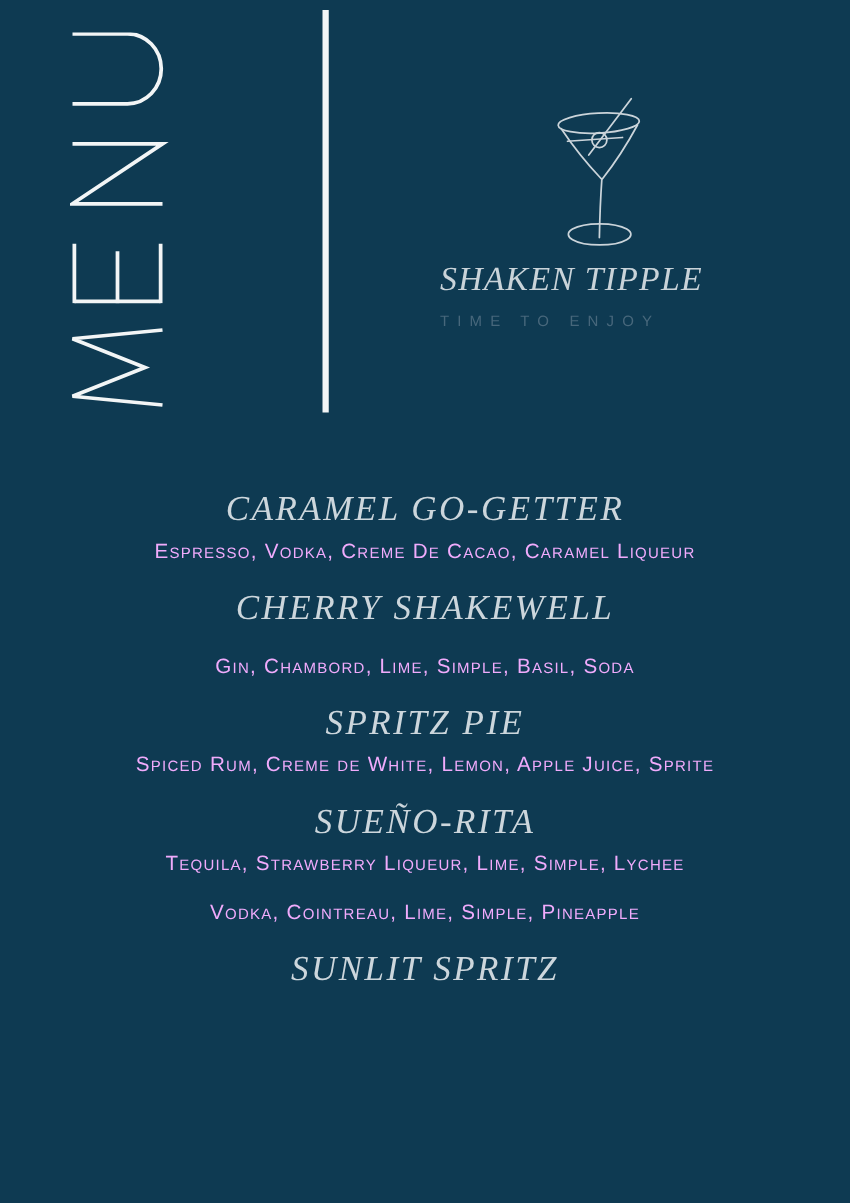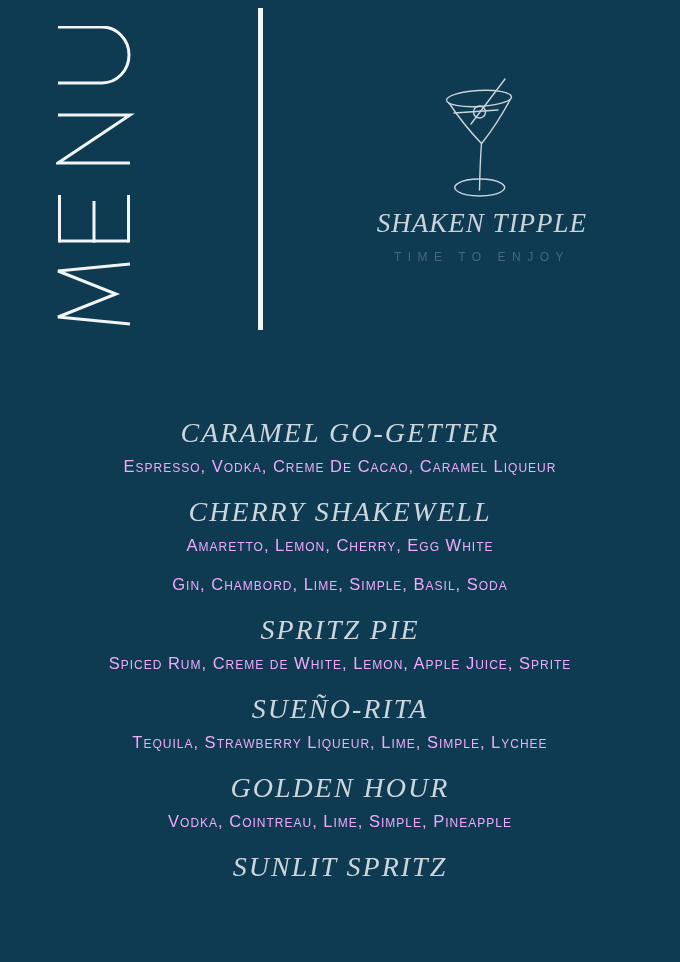--- a/index.html
+++ b/index.html
@@ -24,21 +24,20 @@
     left: 258px; top: 8px;
     width: 5px; height: 322px;
     background: #f2f5f6;
   }
 
   
   .brand {
     position: absolute;
     left: 352px; top: 72px;
     width: 260px;
-    text-align: center;
   }
   .brand svg { display: block; margin: 0 auto; }
   .brand-name {
     margin-top: 6px;
     font-family: "Liberation Serif", "DejaVu Serif", serif;
     font-style: italic;
     font-size: 27px;
     letter-spacing: 1px;
     color: #c9d3d9;
     white-space: nowrap;
@@ -50,21 +49,20 @@
     color: #47677b;
     white-space: nowrap;
   }
 
   
   .menu-list {
     position: absolute;
     left: 0; top: 388px;
     width: 680px;
     text-align: center;
-    margin-top: 25px;
   }
   .menu-item { margin-bottom: 13px; }
   .item-name {
     font-family: "Liberation Serif", "DejaVu Serif", serif;
     font-style: italic;
     font-size: 28px;
     line-height: 40px;
     letter-spacing: 2px;
     color: #ccd6dc;
     white-space: nowrap;
@@ -125,35 +123,33 @@
     <div class="brand-tagline">TIME TO ENJOY</div>
   </div>
 
   <div class="menu-list">
     <div class="menu-item">
       <div class="item-name">CARAMEL GO-GETTER</div>
       <div class="item-ingredients">Espresso, Vodka, Creme De Cacao, Caramel Liqueur</div>
     </div>
     <div class="menu-item">
       <div class="item-name">CHERRY SHAKEWELL</div>
-      <div class="item-ingredients">Amaretto, Lemon, Cherry, Egg White</div>
     </div>
     <div class="menu-item">
       <div class="item-ingredients">Gin, Chambord, Lime, Simple, Basil, Soda</div>
     </div>
     <div class="menu-item">
       <div class="item-name">SPRITZ PIE</div>
       <div class="item-ingredients">Spiced Rum, Creme de White, Lemon, Apple Juice, Sprite</div>
     </div>
     <div class="menu-item">
       <div class="item-name">SUEÑO-RITA</div>
       <div class="item-ingredients">Tequila, Strawberry Liqueur, Lime, Simple, Lychee</div>
     </div>
     <div class="menu-item">
-      <div class="item-name">GOLDEN HOUR</div>
       <div class="item-ingredients">Vodka, Cointreau, Lime, Simple, Pineapple</div>
     </div>
     <div class="menu-item">
       <div class="item-name">SUNLIT SPRITZ</div>
     </div>
   </div>
 
 </div>
 
 </body></html>

